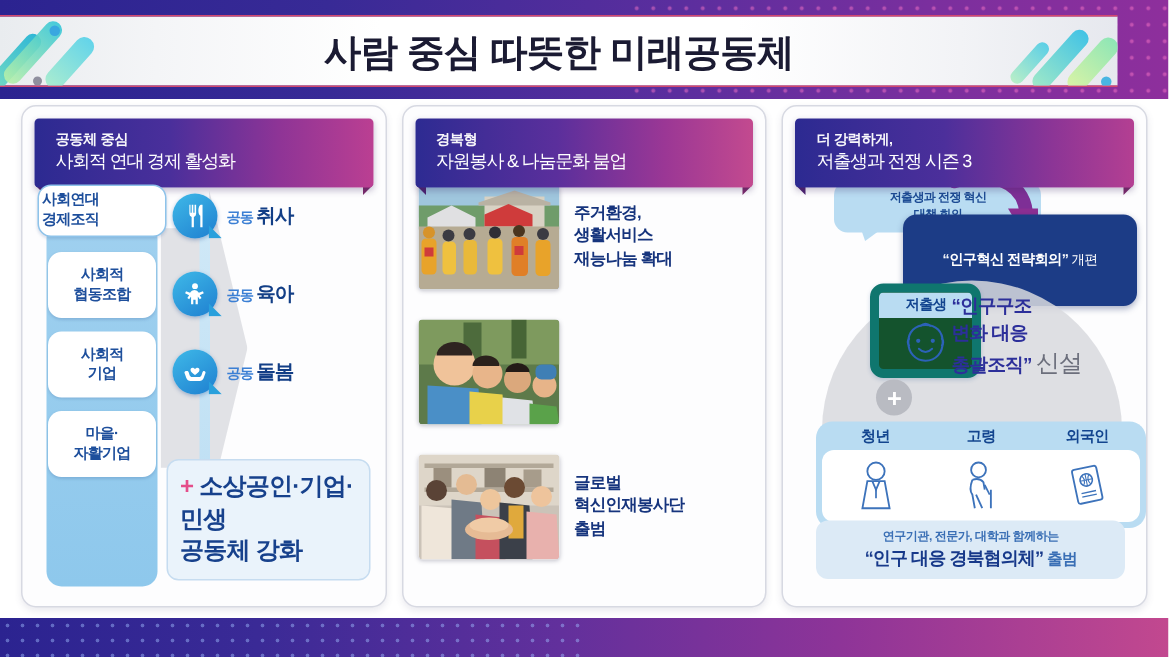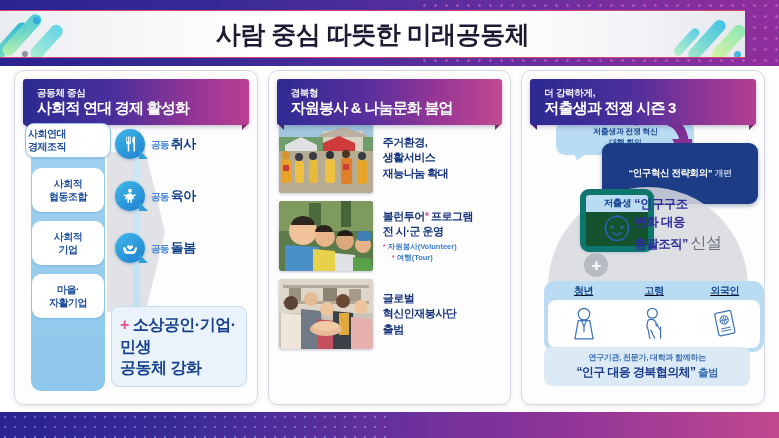--- a/index.html
+++ b/index.html
@@ -76,21 +76,21 @@
     border-radius:3px;
     display:flex;flex-direction:column;justify-content:center;
     padding:2px 0 2px 14px;box-sizing:border-box;
     z-index:3;
     box-shadow:0 2px 4px rgba(60,40,100,.28);
   }
   .ribbon.p1{background:linear-gradient(90deg,#2c2a91 0%,#4a2f9b 40%,#8e3496 72%,#bb3f92 100%);}
   .ribbon.p2{background:linear-gradient(90deg,#2d2b92 0%,#5b2f9c 42%,#9b3795 74%,#c34a8f 100%);}
   .ribbon.p3{background:linear-gradient(90deg,#2c2a91 0%,#4c2f9b 44%,#8c3596 76%,#b43f92 100%);}
   .ribbon .sub{font-size:9.5px;color:#ffffff;font-weight:bold;line-height:1.15;opacity:.97;letter-spacing:-0.3px;}
-  .ribbon .main{font-size:15px;color:#ffffff;font-weight:bold;line-height:1.18;letter-spacing:-0.8px;white-space:nowrap;}
+  .ribbon .main{font-size:12px;color:#ffffff;font-weight:normal;line-height:1.18;letter-spacing:-0.8px;white-space:nowrap;}
   .tail{position:absolute;top:52px;width:0;height:0;z-index:2;}
   .tail.l{left:8px;border-top:7px solid #4c2270;border-left:7px solid transparent;}
   .tail.r{right:8px;border-top:7px solid #7c2a6a;border-right:7px solid transparent;}
 
   
   .p1body{position:relative;height:280px;padding:8px 10px 0 10px;box-sizing:border-box;display:flex;}
   .flowcol{position:relative;width:86px;flex:none;}
   .chip-top{
     position:relative;z-index:3;
     background:#ffffff;border:1.6px solid #8ec3ea;border-radius:9px;
@@ -130,21 +130,21 @@
   .itxt .sm{font-size:9.5px;color:#3b7fd4;margin-right:2px;}
   .p1foot{
     position:absolute;left:96px;right:10px;bottom:8px;
     background:#eaf3fb;border:1px solid #c6dcf0;border-radius:8px;
     padding:7px 8px;text-align:left;
     font-size:16px;font-weight:bold;color:#17418c;line-height:1.35;letter-spacing:-0.5px;
   }
   .p1foot .plus{color:#e44d8a;font-weight:bold;}
 
   
-  .p2body{padding:8px 10px 0 10px;display:flex;flex-direction:column;gap:8px;}
+  .p2body{padding:8px 10px 0 10px;display:flex;flex-direction:column;gap:20px;}
   .media{display:flex;align-items:center;gap:10px;}
   .thumb{width:94px;height:70px;flex:none;border-radius:3px;overflow:hidden;position:relative;box-shadow:0 1px 3px rgba(50,50,80,.28);}
   .mtxt{font-size:11px;font-weight:bold;color:#16347d;line-height:1.38;letter-spacing:-0.5px;}
   .note{margin-top:3px;font-size:7.5px;color:#3d7ec9;line-height:1.4;font-weight:bold;}
   .note .star{color:#e05a9a;}
 
   
   .p3body{position:relative;padding:6px 10px 0 10px;height:282px;box-sizing:border-box;}
   .callout{
     position:absolute;left:34px;top:6px;width:98px;
@@ -177,21 +177,21 @@
     background:#b9bbc2;color:#ffffff;font-size:17px;font-weight:bold;
     display:flex;align-items:center;justify-content:center;line-height:1;
   }
   .bigtxt{
     position:absolute;left:112px;top:80px;right:8px;
     font-size:12.5px;font-weight:bold;color:#2c2f9a;line-height:1.45;letter-spacing:-0.6px;
   }
   .bigtxt .gray{color:#6c6f7c;font-size:16px;font-weight:normal;}
   .trio{
     position:absolute;left:22px;right:0;top:166px;
-    background:#b9dcf2;border-radius:11px;padding:3px 4px 4px 4px;box-sizing:border-box;text-decoration:underline;
+    background:#b9dcf2;border-radius:11px;padding:3px 4px 4px 4px;box-sizing:border-box;
   }
   .trio .heads{display:flex;}
   .trio .heads > div{flex:1;text-align:center;font-size:10px;font-weight:bold;color:#13458f;letter-spacing:-0.4px;padding-bottom:2px;}
   .trio .figs{display:flex;background:#ffffff;border-radius:8px;padding:3px 0;}
   .trio .figs > div{flex:1;display:flex;align-items:center;justify-content:center;height:42px;}
   .p3foot{
     position:absolute;left:22px;right:14px;top:232px;
     background:#dceaf6;border-radius:8px;padding:5px 4px;text-align:center;
   }
   .p3foot .l1{font-size:8px;font-weight:bold;color:#3a6fb5;letter-spacing:-0.3px;}
@@ -340,27 +340,20 @@
             <path d="M56 52 L56 70 L78 70 L76 54 Z" fill="#e0e2e6"></path>
             <circle cx="84" cy="44" r="8" fill="#e7b489"></circle>
             <path d="M74 56 L74 70 L94 70 L92 58 Z" fill="#5aa24a"></path>
             <circle cx="24" cy="30" r="14" fill="none" stroke="#3b2a22" stroke-width="0"></circle>
             <path d="M12 24 a12 9 0 0 1 24 0 l-24 0z" fill="#2e2420"></path>
             <path d="M36 31 a9 7 0 0 1 18 0 l-18 0z" fill="#2b211c"></path>
             <path d="M58 35 a8 6 0 0 1 16 0 l-16 0z" fill="#241b17"></path>
             <rect x="78" y="30" width="14" height="10" rx="4" fill="#3f7fb5"></rect>
           </svg>
         </div>
-        <div>
-          <div class="mtxt">볼런투어<span style="color:#e05a9a">*</span> 프로그램<br>전 시·군 운영</div>
-          <div class="note">
-            <div><span class="star">*</span> 자원봉사(Volunteer)</div>
-            <div style="padding-left:9px"><span class="star">*</span> 여행(Tour)</div>
-          </div>
-        </div>
       </div>
 
       <div class="media">
         <div class="thumb">
           <svg viewBox="0 0 94 70" width="94" height="70" preserveAspectRatio="none">
             <rect width="94" height="70" fill="#cbc3b8"></rect>
             <rect y="0" width="94" height="34" fill="#ded6c9"></rect>
             <rect x="4" y="6" width="86" height="3" fill="#b2a898"></rect>
             <rect x="4" y="22" width="86" height="3" fill="#b2a898"></rect>
             <rect x="10" y="9" width="12" height="13" fill="#9b8f7e"></rect>

